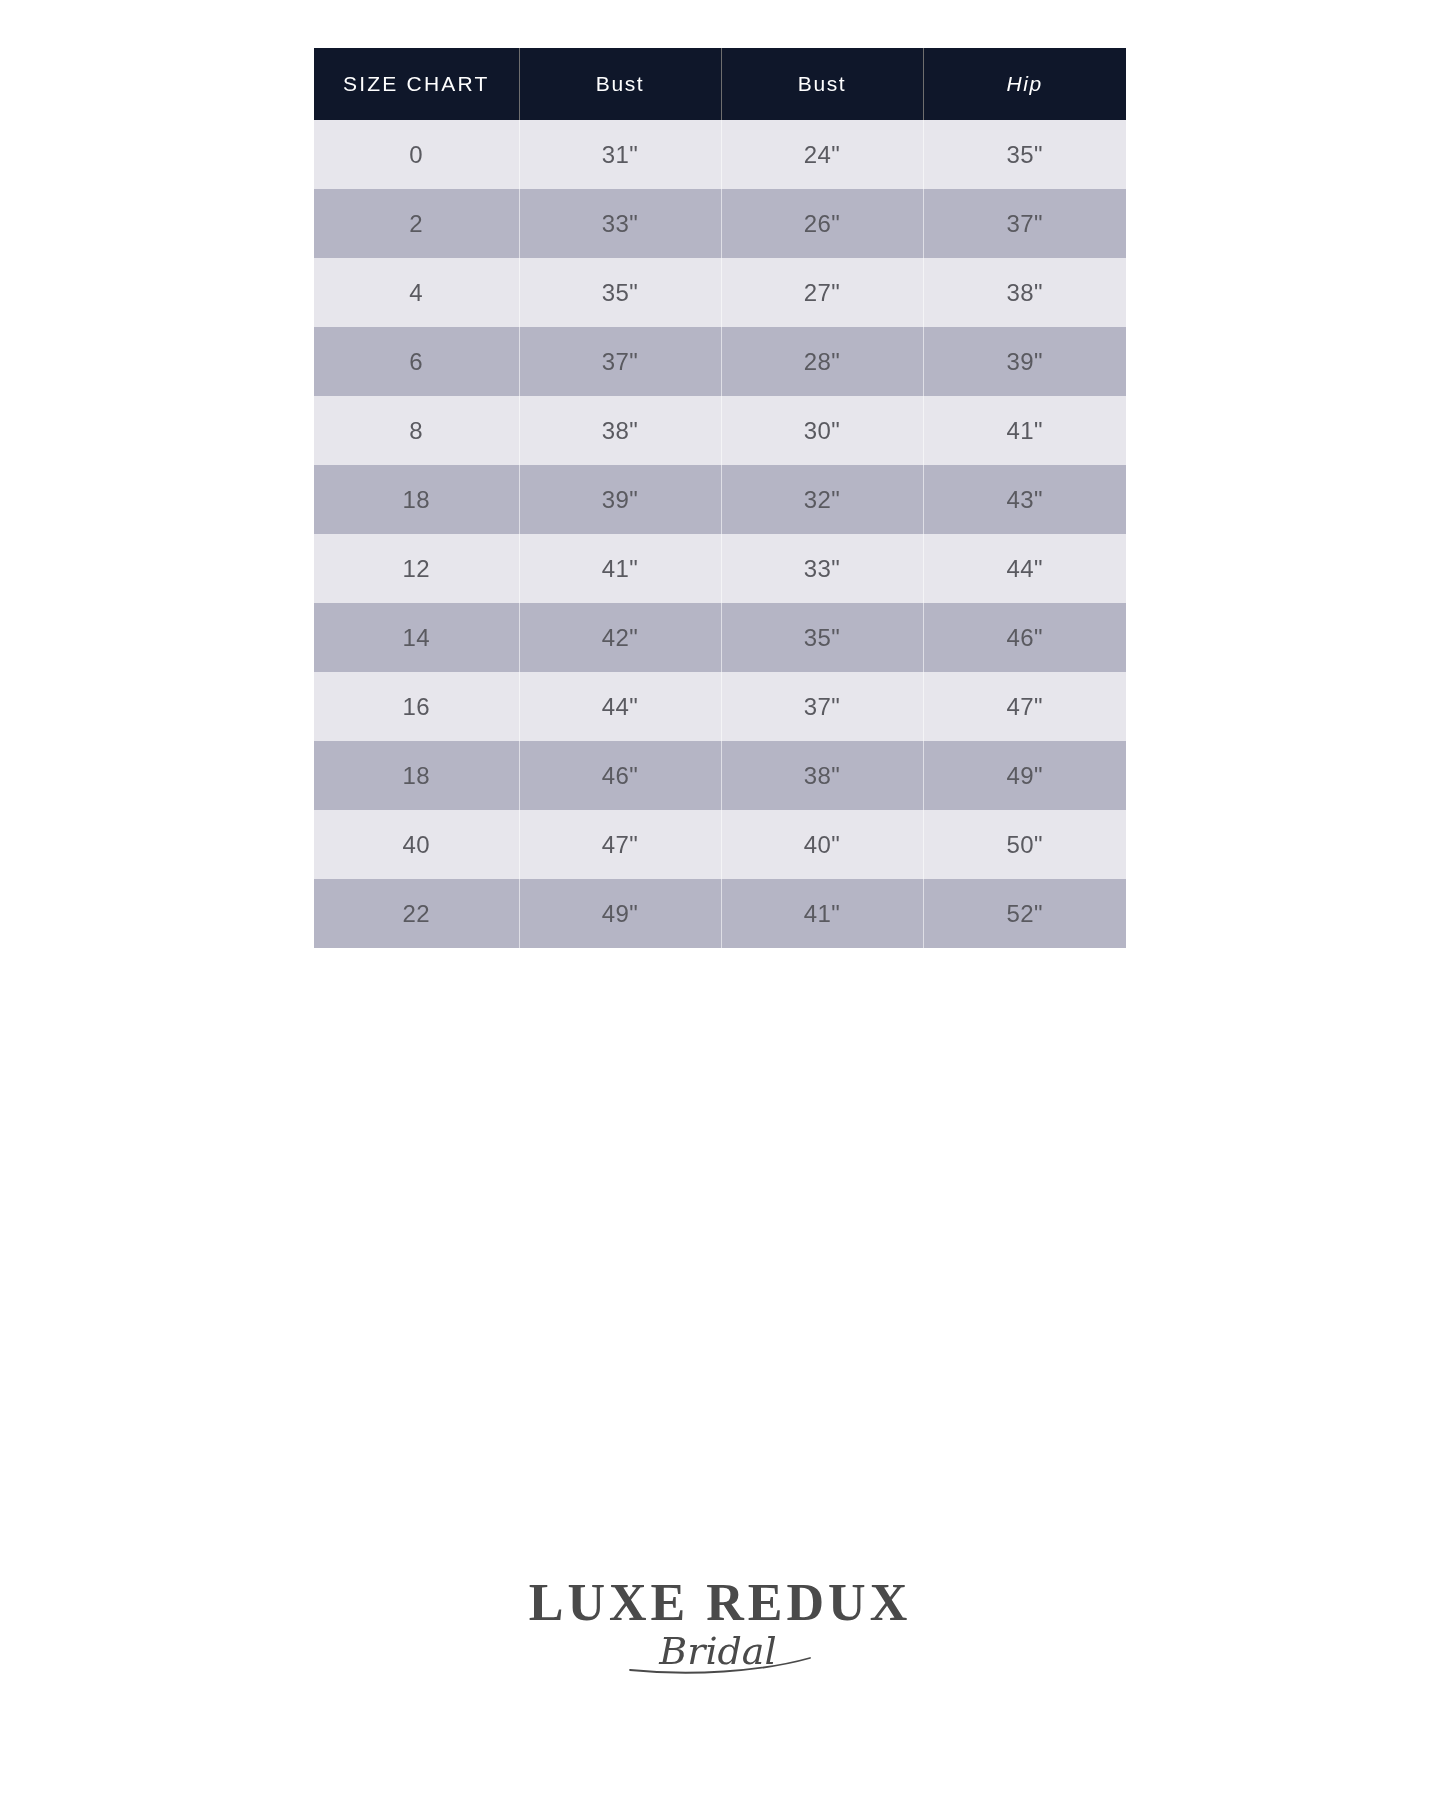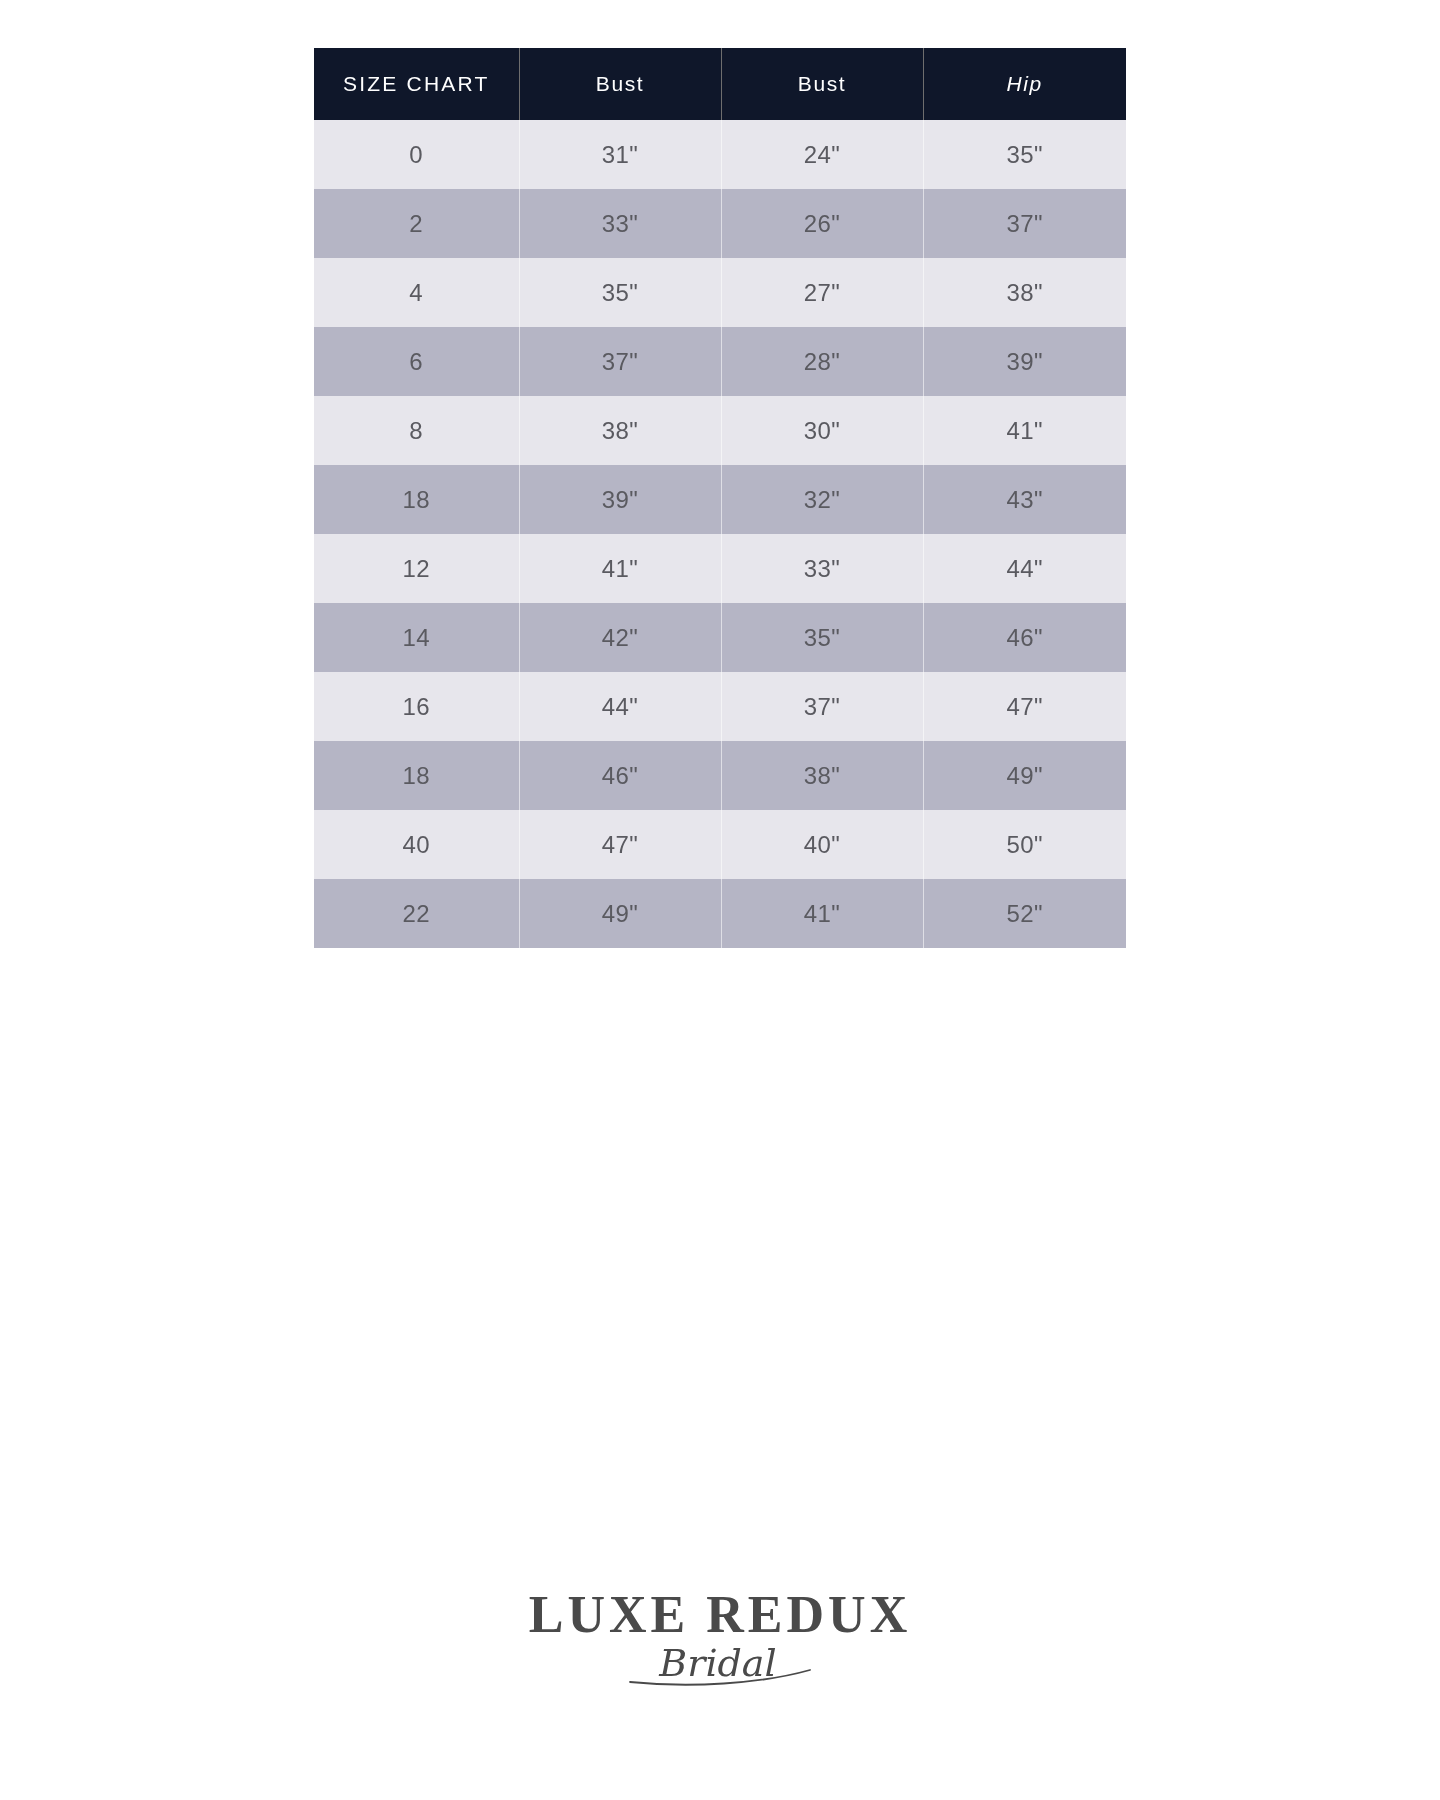--- a/index.html
+++ b/index.html
@@ -84,21 +84,21 @@
   table.size-chart tbody td:last-child { border-right: none; }
 
   table.size-chart tbody tr.row-light td { background: #e7e6ec; }
   table.size-chart tbody tr.row-dark  td { background: #b5b5c5; }
 
   
   .footer-logo {
     position: absolute;
     left: 0;
     right: 0;
-    bottom: 96px;
+    bottom: 108px;
     display: flex;
     justify-content: center;
   }
   .footer-logo svg { display: block; }
   .footer-wordmark {
     font-family: "Liberation Serif", serif;
     font-weight: 700;
     font-size: 52px;
     fill: #4a4a4a;
     letter-spacing: 4px;

